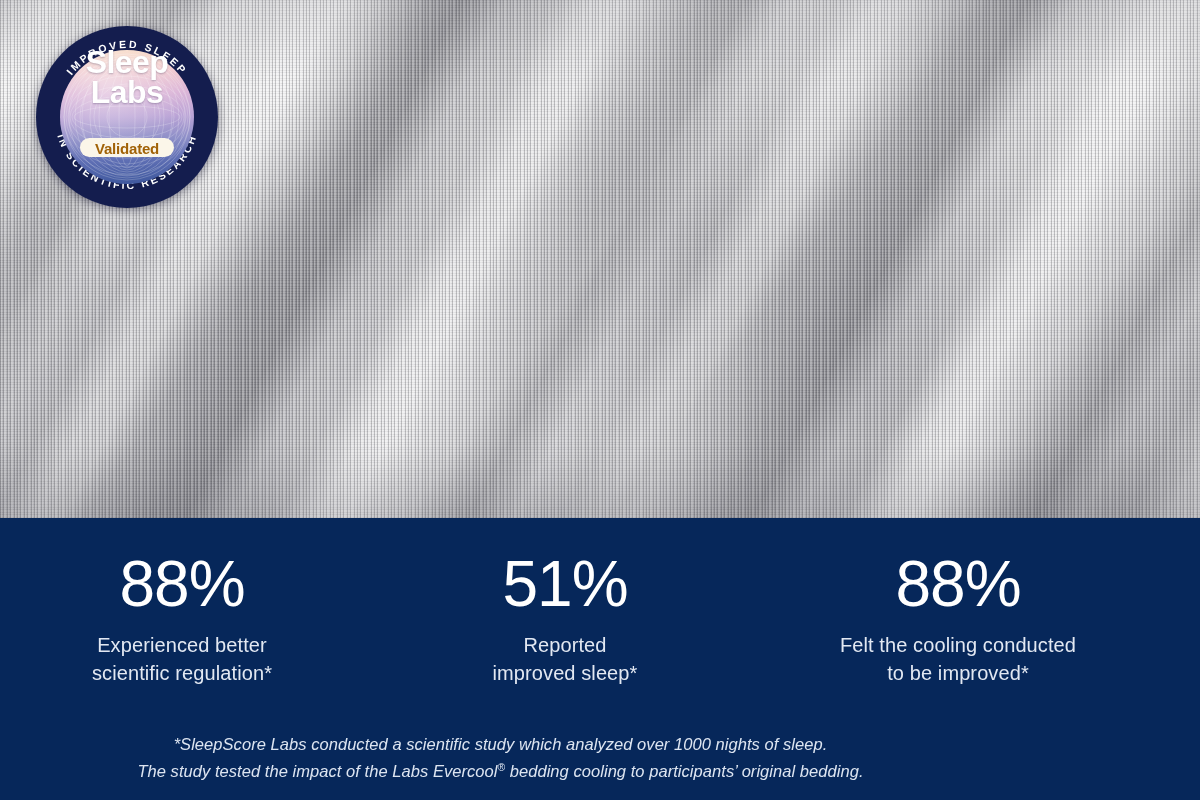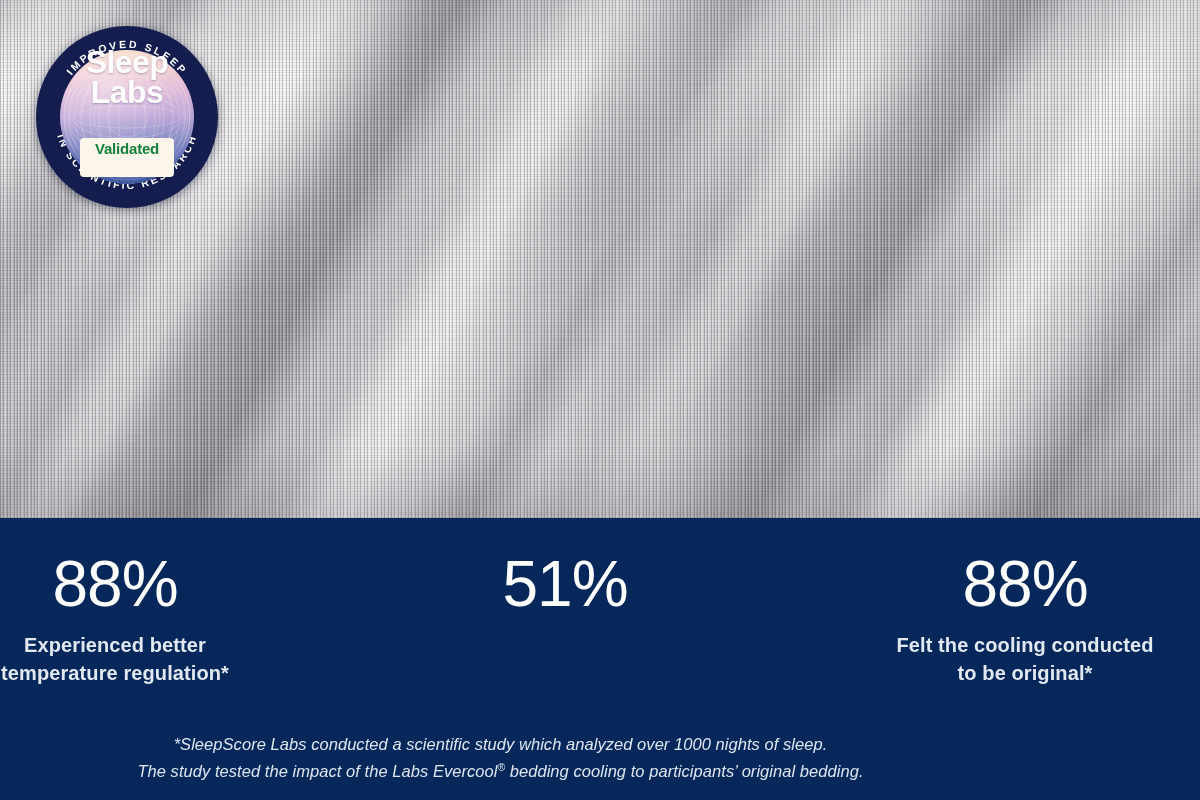--- a/index.html
+++ b/index.html
@@ -160,65 +160,65 @@
     letter-spacing:-0.6px;
     text-shadow:0 1px 2px rgba(40,30,70,0.30);
   }
   .badge-wordmark .w2 { display:block; }
 
   .badge-pill {
     position:absolute;
     left:50%; top:112px;
     transform:translateX(-50%);
     background:#fbf6e9;
-    color:#15803d;
+    color:#a16207;
     font-weight:700;
     font-size:15px;
     letter-spacing:-0.2px;
-    padding:2px 15px 20px;
-    border-radius:4px;
+    padding:2px 15px 0;
+    border-radius:10px;
     white-space:nowrap;
   }
 
   
   .band {
     position:absolute;
     left:0; top:518px;
     width:1200px; height:282px;
     background:#06275a;
   }
 
   .stats {
     position:absolute;
     left:0; top:34px;
     width:1200px;
     display:flex;
     align-items:flex-start;
-    justify-content:space-between;
+    justify-content:center;
     gap:33px;
   }
 
   .stat { width:350px; text-align:center; }
   .stat.s1 { margin-left:-60px; }
   .stat.s2 { }
   .stat.s3 { margin-left:10px; }
 
   .stat-value {
     color:#ffffff;
     font-size:64px;
     font-weight:300;
     line-height:1.0;
     letter-spacing:-1px;
   }
 
   .stat-label {
     margin-top:16px;
     color:#e2e8f2;
     font-size:20px;
-    font-weight:700;
+    font-weight:400;
     line-height:1.38;
     letter-spacing:0.1px;
   }
   .stat-label .ln { display:block; white-space:nowrap; }
 
   .footnote {
     position:absolute;
     left:0; top:213px;
     width:1001px;
     text-align:center;
@@ -295,35 +295,37 @@
   </div>
 
   <div class="band">
 
     <div class="stats">
 
       <div class="stat s1">
         <div class="stat-value">88%</div>
         <div class="stat-label">
           <span class="ln">Experienced better</span>
-          <span class="ln">temperature regulation*</span>
+          <span class="ln">scientific regulation*</span>
         </div>
       </div>
 
       <div class="stat s2">
         <div class="stat-value">51%</div>
         <div class="stat-label">
+          <span class="ln">Reported</span>
+          <span class="ln">improved sleep*</span>
         </div>
       </div>
 
       <div class="stat s3">
         <div class="stat-value">88%</div>
         <div class="stat-label">
           <span class="ln">Felt the cooling conducted</span>
-          <span class="ln">to be original*</span>
+          <span class="ln">to be improved*</span>
         </div>
       </div>
 
     </div>
 
     <div class="footnote">
       <span class="fline">*SleepScore Labs conducted a scientific study which analyzed over 1000 nights of sleep.</span>
       <span class="fline"><span>The study tested the impact of the Labs Evercool</span><sup>®</sup><span> bedding cooling to participants’ original bedding.</span></span>
     </div>
 

